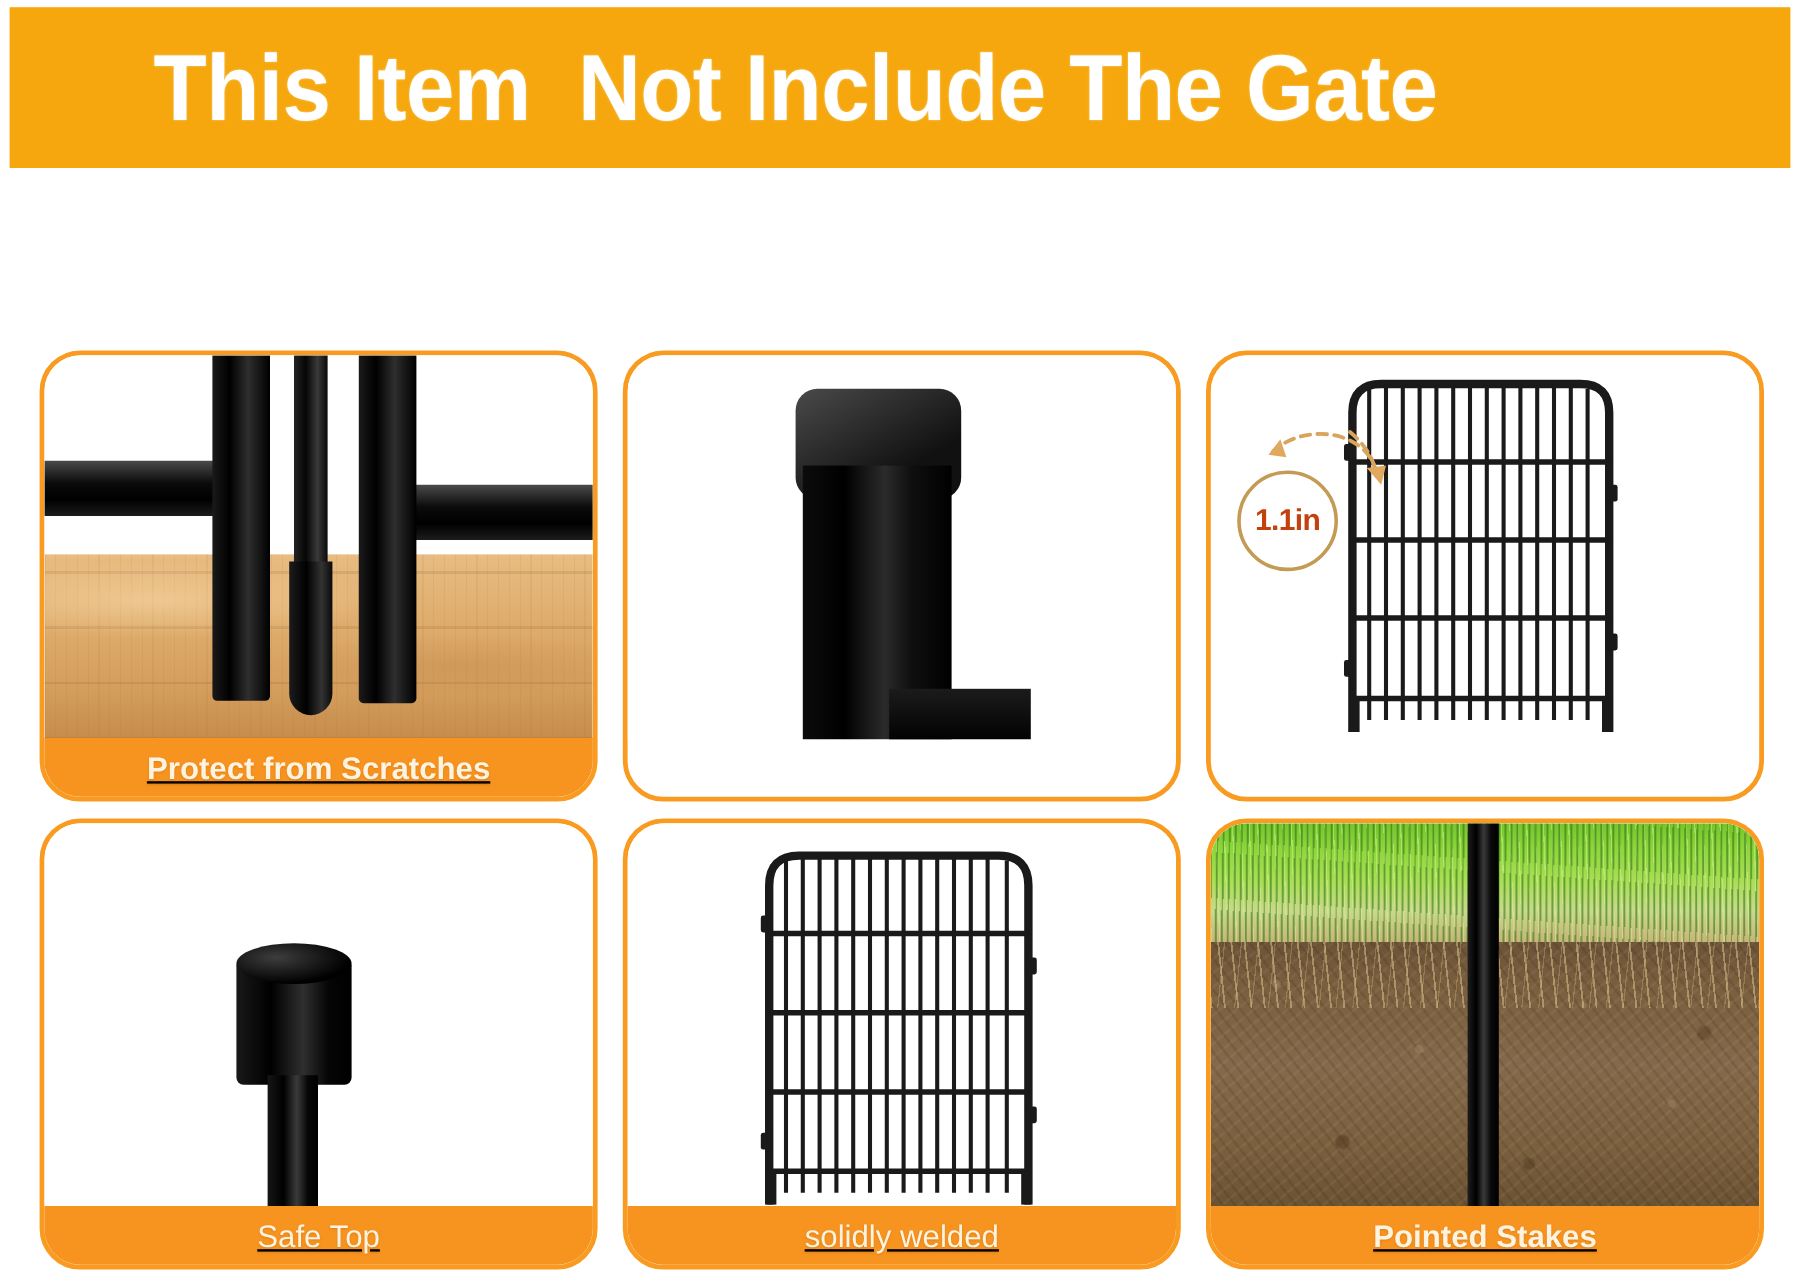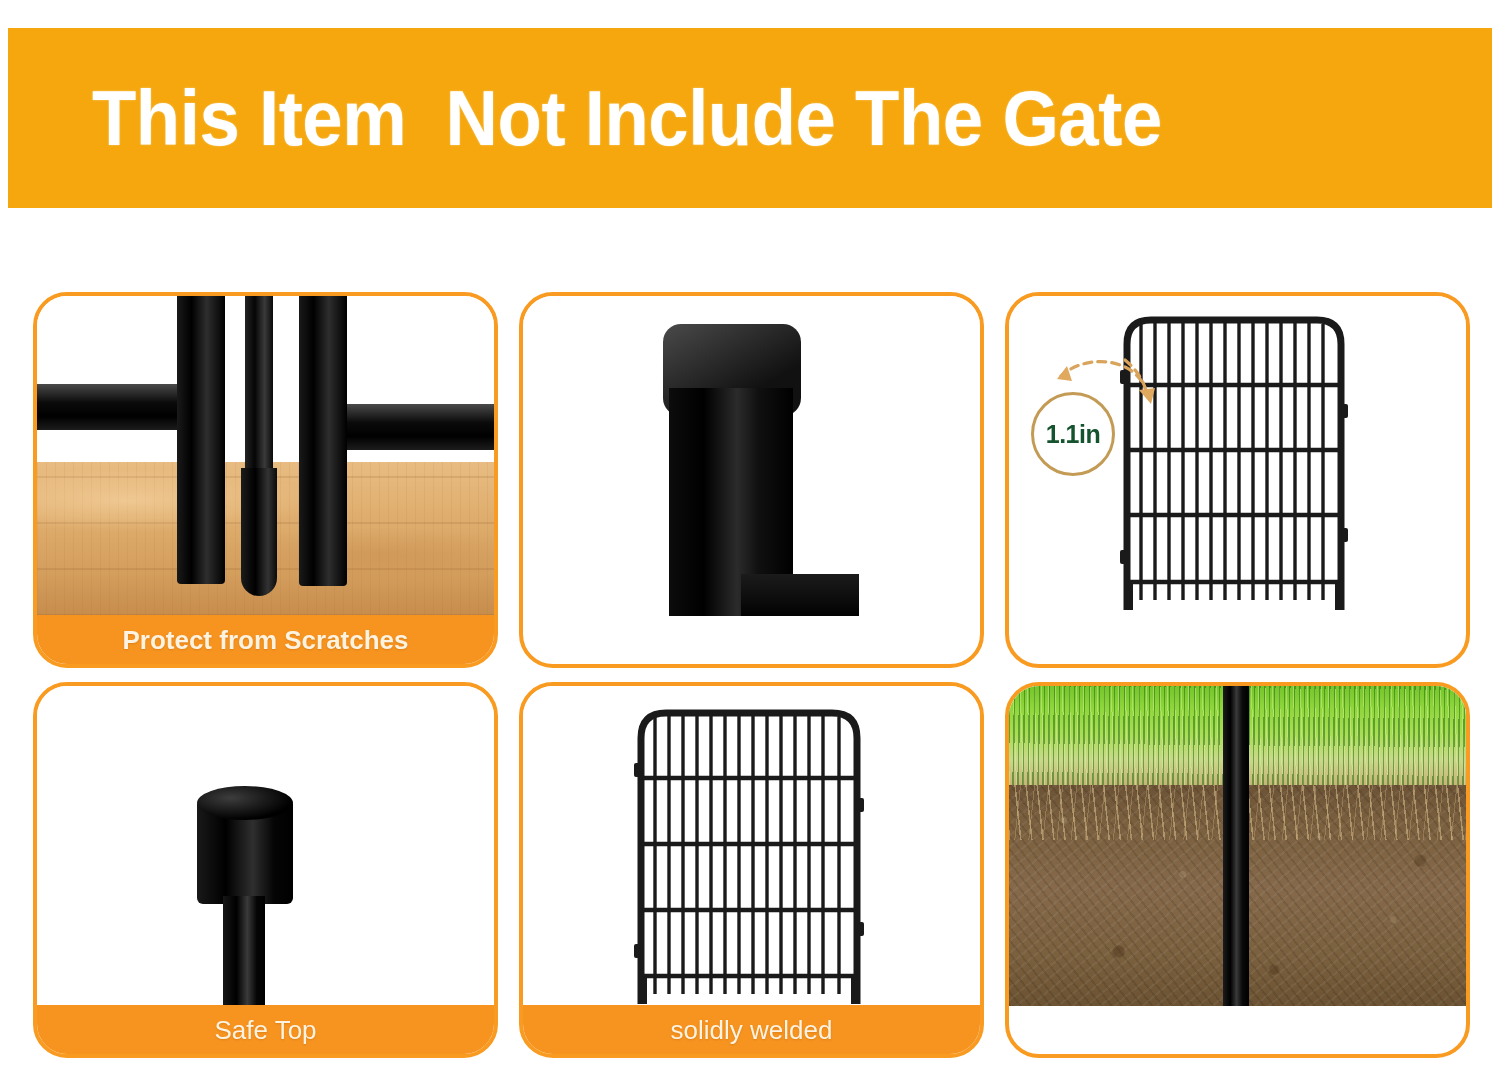--- a/index.html
+++ b/index.html
@@ -7,26 +7,26 @@
     width:1500px;height:1072px;
     background:#ffffff;
     font-family:"Liberation Sans","DejaVu Sans",sans-serif;
     overflow:hidden;
     position:relative;
   }
 
   
   .banner{
     position:absolute;
-    left:8px; top:28px;
-    width:1484px; height:180px;
+    left:8px; top:6px;
+    width:1484px; height:134px;
     background:#F5A70D;
     display:flex; align-items:center;
     box-sizing:border-box;
-    padding-left:84px;
+    padding-left:120px;
   }
   .banner-title{
     color:#ffffff;
     font-size:78px;
     font-weight:bold;
     letter-spacing:-0.5px;
     white-space:pre;
     line-height:1;
     text-shadow:0 0 2px rgba(255,255,255,.5);
     transform:scaleX(0.93);
@@ -62,20 +62,21 @@
   }
   .caption{
     position:absolute;
     left:-1px; right:-1px; bottom:-1px;
     height:50px;
     background:#F79420;
     border-bottom-left-radius:31px;
     border-bottom-right-radius:31px;
     display:flex; align-items:center; justify-content:center;
     z-index:6;
+    text-decoration:underline;
   }
   .caption span{
     color:#FDF3E0;
     font-size:26px;
     line-height:1;
     text-shadow:0 1px 2px rgba(150,80,0,.28);
   }
   .cap-bold span{font-weight:bold;}
   .cap-reg  span{font-weight:normal;}
 
@@ -132,21 +133,21 @@
   .callout{
     position:absolute;
     width:78px;height:78px;
     border:3px solid #C39B55;
     border-radius:50%;
     display:flex;align-items:center;justify-content:center;
     background:#ffffff;
     z-index:4;
   }
   .callout span{
-    color:#14532d;font-size:25px;font-weight:bold;letter-spacing:-0.5px;
+    color:#c2410c;font-size:25px;font-weight:bold;letter-spacing:-0.5px;
   }
 
   
   .cyl-top{
     position:absolute;
     background:radial-gradient(ellipse at 35% 35%, #3d3d3d, #000 70%);
     border-radius:50%;
   }
   .cyl-body{
     position:absolute;
@@ -350,15 +351,18 @@
     <div class="panel-media">
       <div class="ground">
         <div class="soil"></div>
         <div class="roots"></div>
         <div class="grass">
           <div class="grass-blades"></div>
         </div>
         <div class="stake-vert" style="left:214px; width:26px;"></div>
       </div>
     </div>
+    <div class="caption cap-bold">
+      <span>Pointed Stakes</span>
+    </div>
   </div>
 
 </div>
 
 </body></html>

